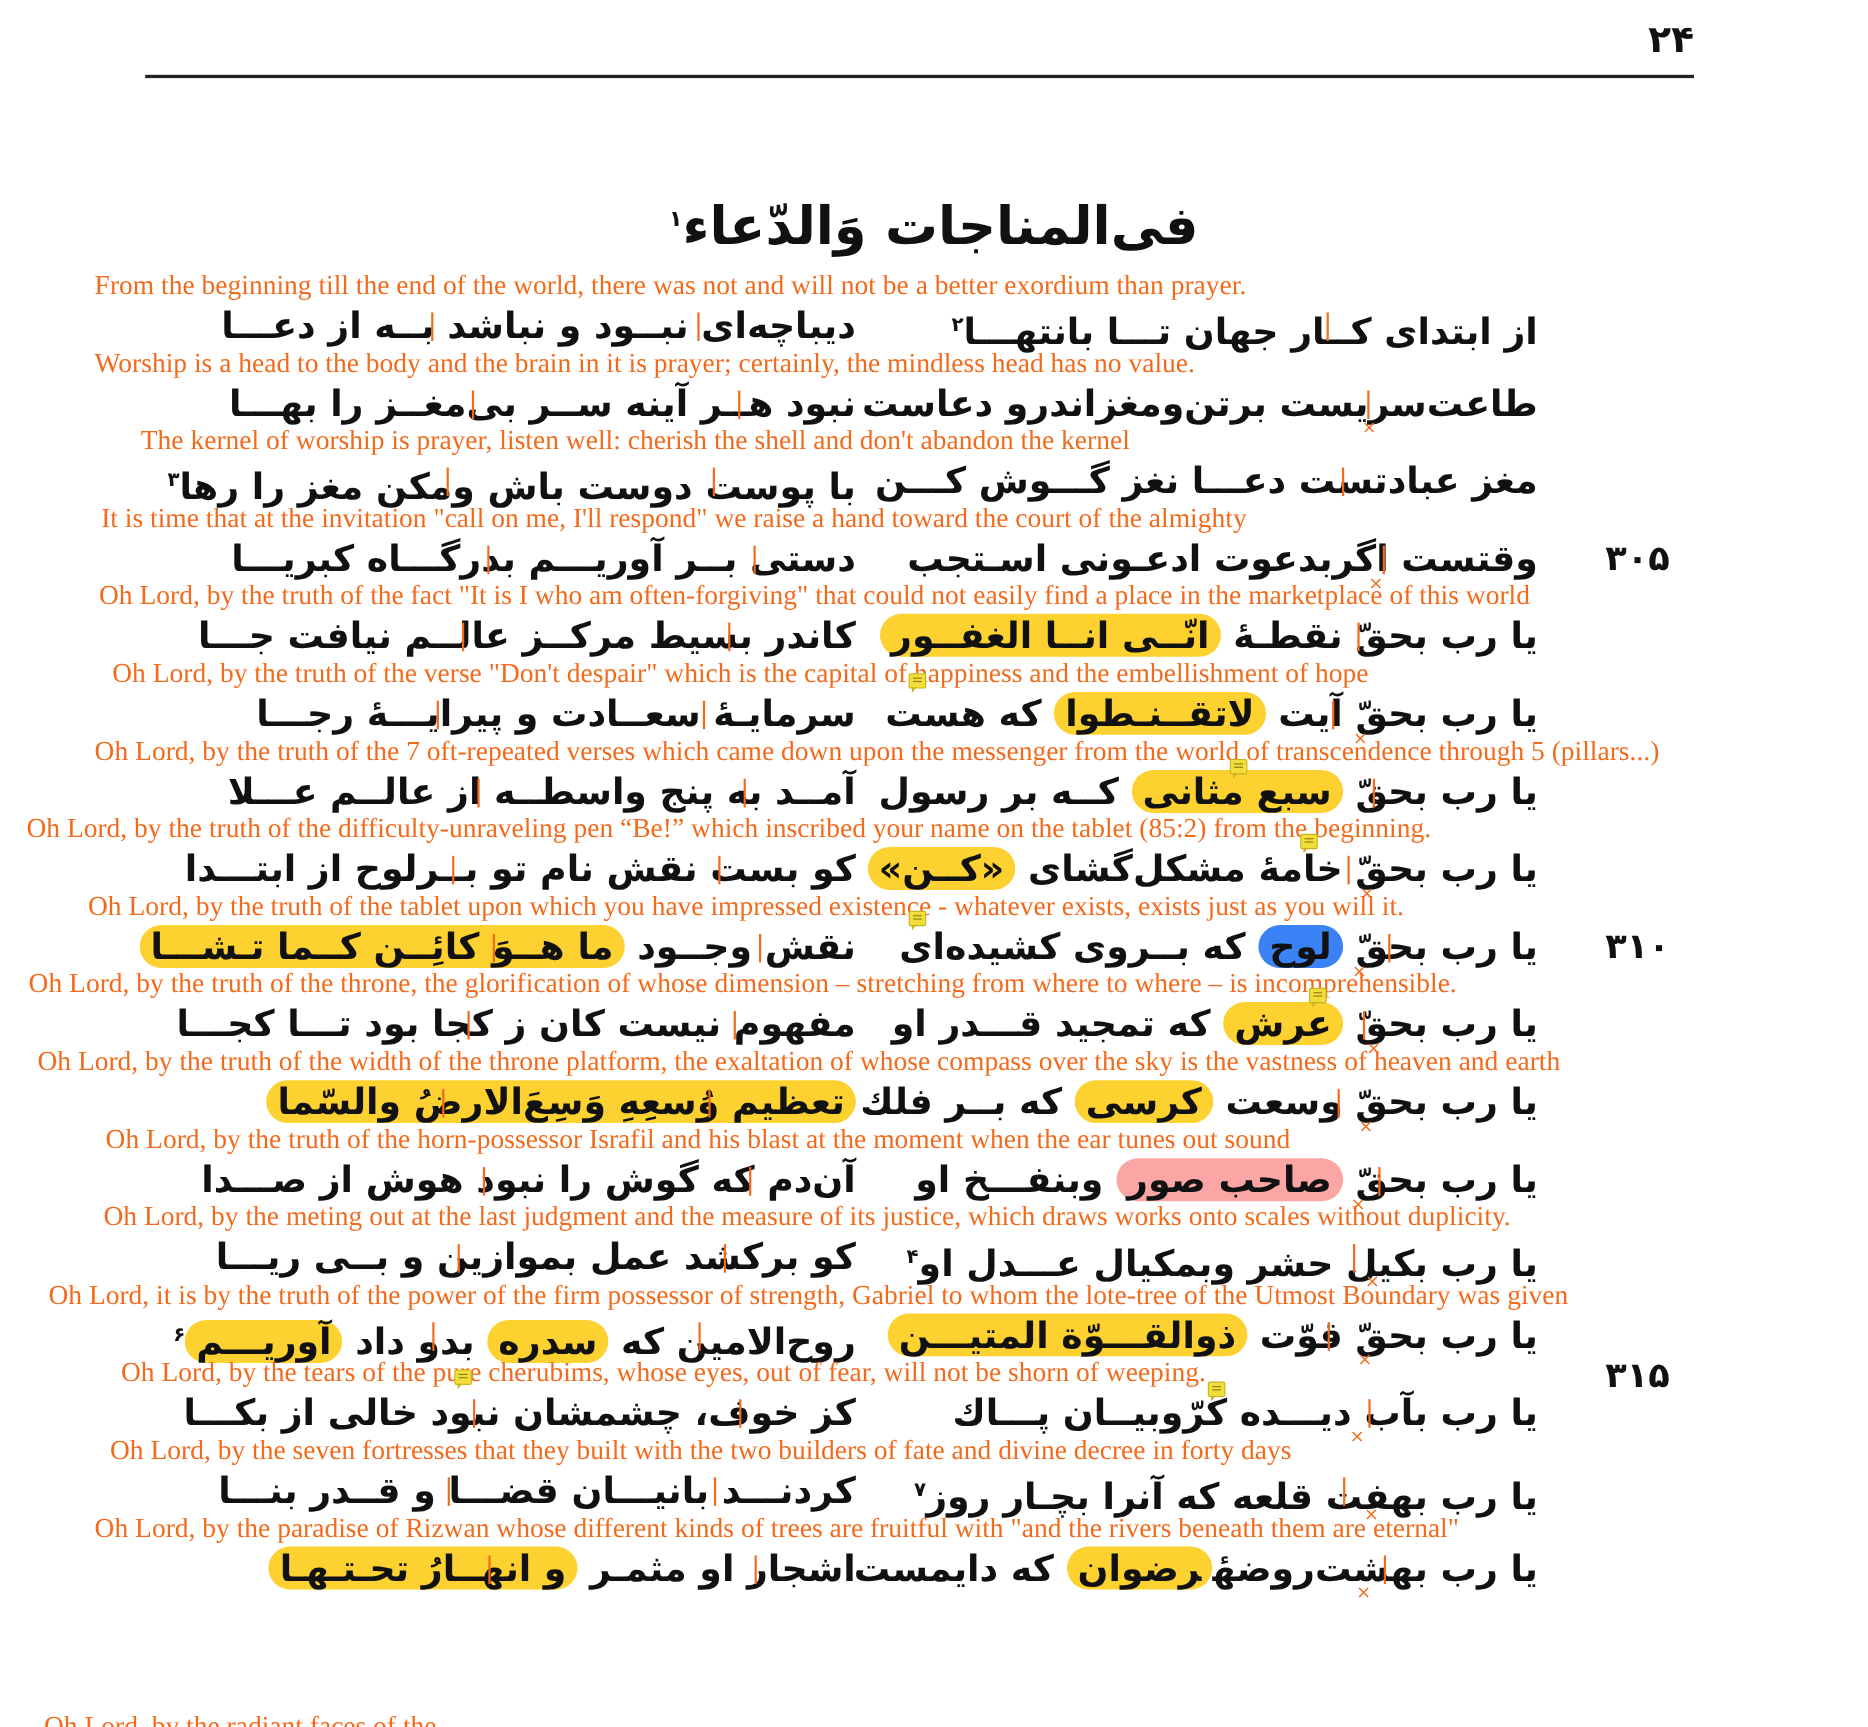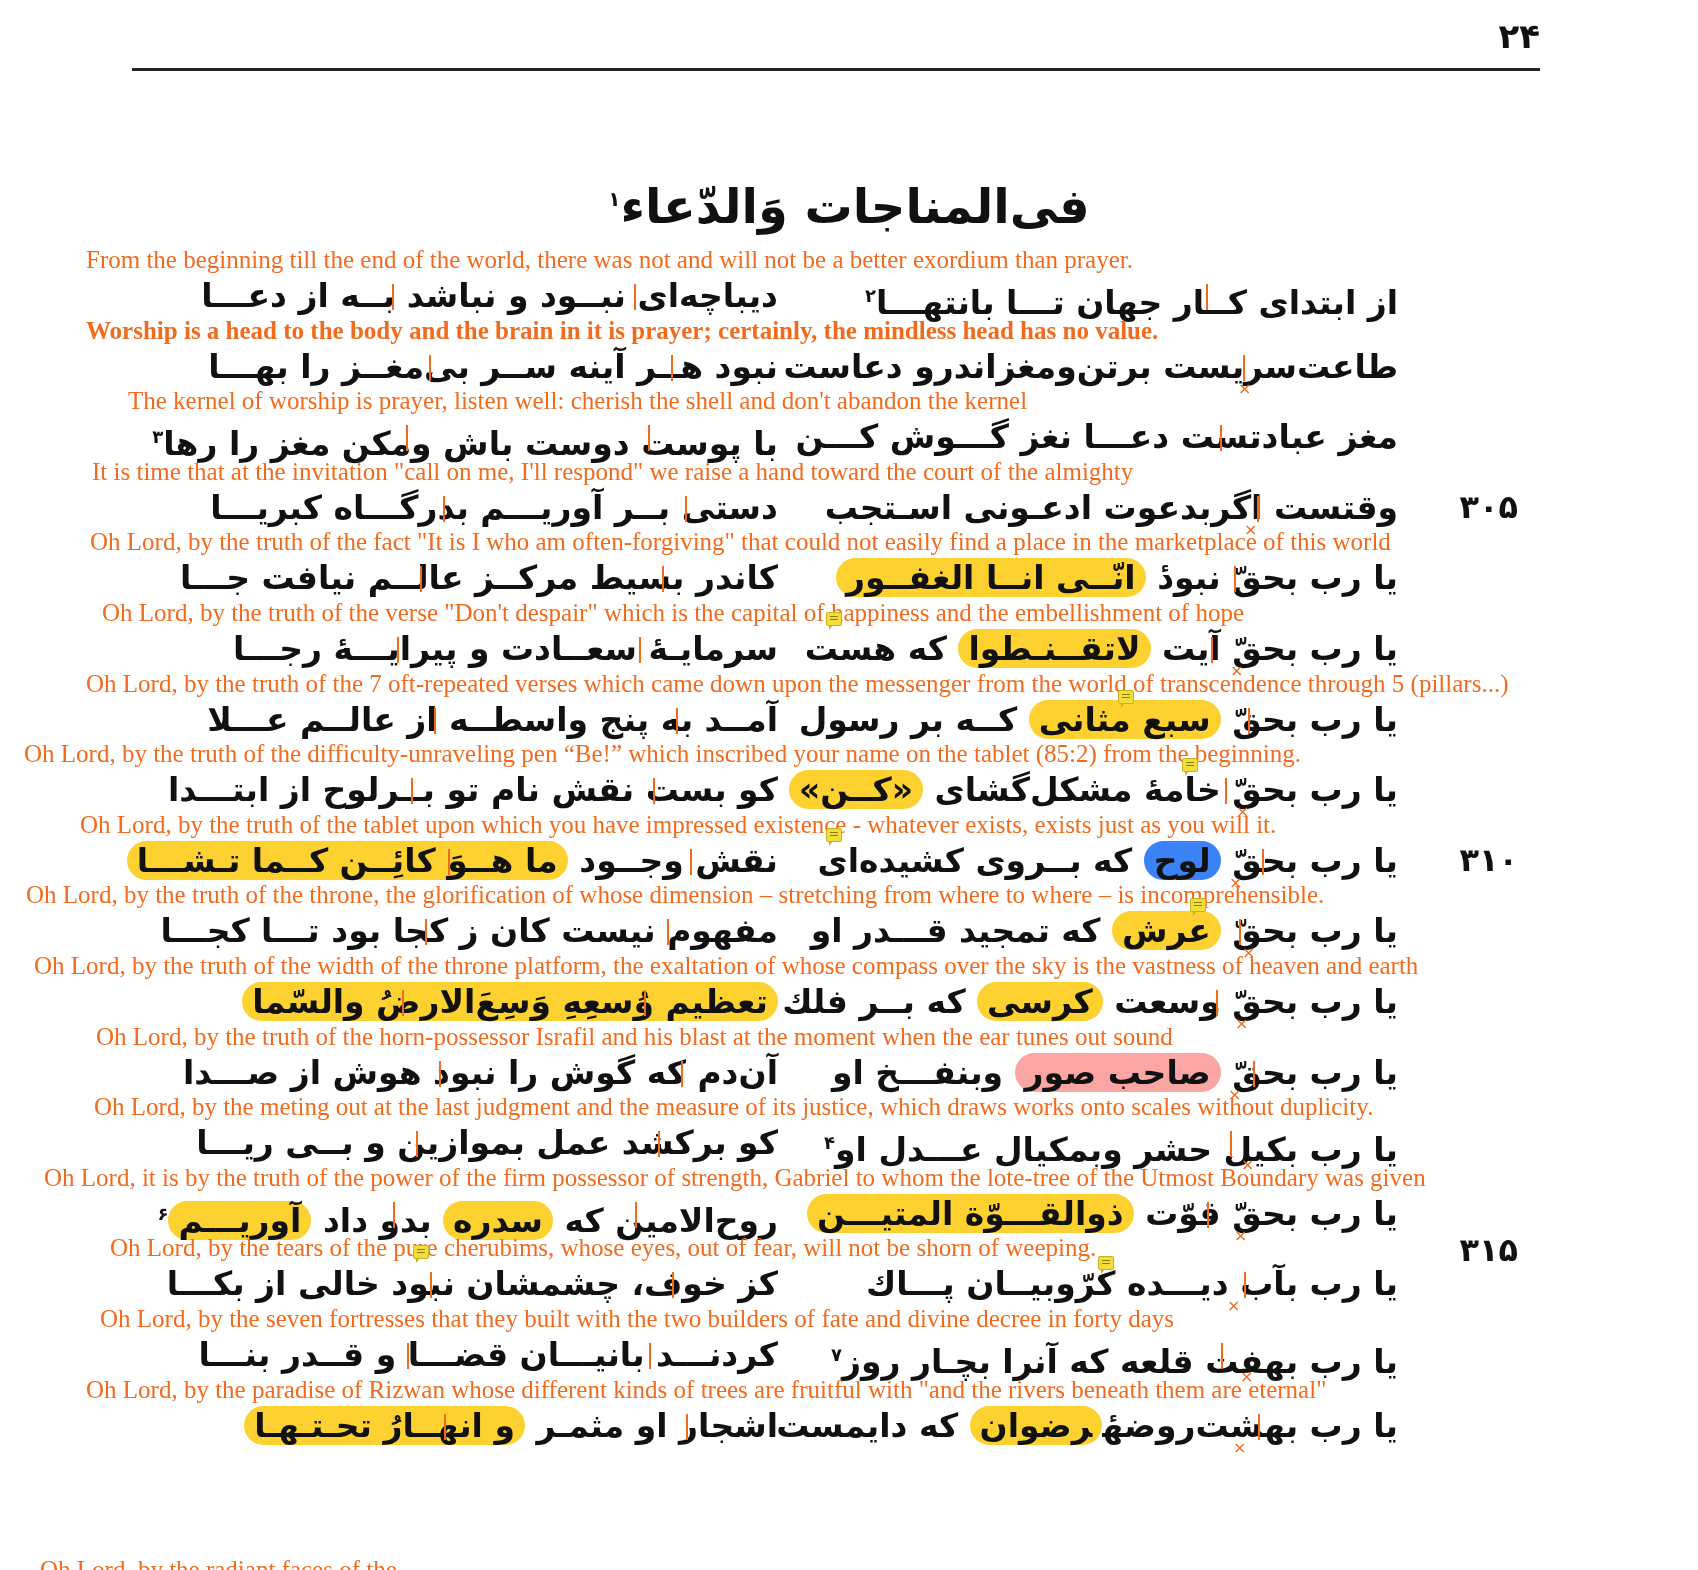--- a/index.html
+++ b/index.html
@@ -48,21 +48,21 @@
   <span>فی‌المناجات وَالدّعاء</span><sup>۱</sup>
 </div>
 
 <div id="verses">
     <div class="translation" style="top: 246px; left: 86px; color: rgb(242, 107, 29);">From the beginning till the end of the world, there was not and will not be a better exordium than prayer.</div>
     <div class="hemistich right" style="top: 274px;"><span>از ابتدای کــار جهان تـــا بانتهـــا</span><span class="fn">۲</span></div>
     <div class="hemistich left" style="top: 274px;"><span>دیباچه‌ای نبــود و نباشد بــه از دعـــا</span></div>
     <div class="bar" style="left: 1206px; top: 284px; background: rgb(242, 107, 29);"></div>
     <div class="bar" style="left: 634px; top: 284px; background: rgb(242, 107, 29);"></div>
     <div class="bar" style="left: 392px; top: 284px; background: rgb(242, 107, 29);"></div>
-    <div class="translation" style="top: 316.6px; left: 86px; color: rgb(242, 107, 29); font-weight: bold;">Worship is a head to the body and the brain in it is prayer; certainly, the mindless head has no value.</div>
+    <div class="translation" style="top: 316.6px; left: 86px; color: rgb(242, 107, 29);">Worship is a head to the body and the brain in it is prayer; certainly, the mindless head has no value.</div>
     <div class="hemistich right" style="top: 344.6px;"><span>طاعت‌سریست برتن‌ومغزاندرو دعاست</span></div>
     <div class="hemistich left" style="top: 344.6px;"><span>نبود هــر آینه ســر بی‌مغــز را بهـــا</span></div>
     <div class="bar" style="left: 1243px; top: 354.6px; background: rgb(242, 107, 29);"></div>
     <div class="bar" style="left: 671px; top: 354.6px; background: rgb(242, 107, 29);"></div>
     <div class="bar" style="left: 429px; top: 354.6px; background: rgb(242, 107, 29);"></div>
     <div class="xmark" style="left: 1238px; top: 380.6px; color: rgb(242, 107, 29);">×</div>
     <div class="translation" style="top: 387.2px; left: 128px; color: rgb(242, 107, 29);">The kernel of worship is prayer, listen well: cherish the shell and don't abandon the kernel</div>
     <div class="hemistich right" style="top: 415.2px; margin-left: 44px;"><span>مغز عبادتست دعـــا نغز گـــوش کـــن</span></div>
     <div class="hemistich left" style="top: 415.2px;"><span>با پوست دوست باش ومکن مغز را رها</span><span class="fn">۳</span></div>
     <div class="bar" style="left: 1220px; top: 425.2px; background: rgb(242, 107, 29);"></div>
@@ -70,21 +70,21 @@
     <div class="bar" style="left: 406px; top: 425.2px; background: rgb(242, 107, 29);"></div>
     <div class="translation" style="top: 457.8px; left: 92px; color: rgb(242, 107, 29);">It is time that at the invitation "call on me, I'll respond" we raise a hand toward the court of the almighty</div>
     <div class="hemistich right" style="top: 485.8px;"><span>وقتست اگربدعوت ادعـونی اسـتجب</span></div>
     <div class="hemistich left" style="top: 485.8px;"><span>دستی بــر آوریـــم بدرگـــاه کبریـــا</span></div>
     <div class="verse-number" style="top: 487.8px;">۳۰۵</div>
     <div class="bar" style="left: 1257px; top: 495.8px; background: rgb(242, 107, 29);"></div>
     <div class="bar" style="left: 685px; top: 495.8px; background: rgb(242, 107, 29);"></div>
     <div class="bar" style="left: 443px; top: 495.8px; background: rgb(242, 107, 29);"></div>
     <div class="xmark" style="left: 1244px; top: 521.8px; color: rgb(242, 107, 29);">×</div>
     <div class="translation" style="top: 528.4px; left: 90px; color: rgb(242, 107, 29);">Oh Lord, by the truth of the fact "It is I who am often-forgiving" that could not easily find a place in the marketplace of this world</div>
-    <div class="hemistich right" style="top: 556.4px;"><span>یا رب بحقّ نبودٔ </span><span class="hl" style="background: rgb(253, 209, 47);">انّــی انــا الغفــور</span></div>
+    <div class="hemistich right" style="top: 556.4px;"><span>یا رب بحقّ نقطـهٔ </span><span class="hl" style="background: rgb(253, 209, 47);">انّــی انــا الغفــور</span></div>
     <div class="hemistich left" style="top: 556.4px;"><span>کاندر بسیط مرکــز عالــم نیافت جـــا</span></div>
     <div class="bar" style="left: 1234px; top: 566.4px; background: rgb(242, 107, 29);"></div>
     <div class="bar" style="left: 662px; top: 566.4px; background: rgb(242, 107, 29);"></div>
     <div class="bar" style="left: 420px; top: 566.4px; background: rgb(242, 107, 29);"></div>
     <div class="translation" style="top: 599px; left: 102px; color: rgb(242, 107, 29);">Oh Lord, by the truth of the verse "Don't despair" which is the capital of happiness and the embellishment of hope</div>
     <div class="hemistich right" style="top: 627px;"><span>یا رب بحقّ آیت </span><span class="hl" style="background: rgb(253, 209, 47);">لاتقــنـطوا</span><span> که هست</span></div>
     <div class="hemistich left" style="top: 627px;"><span>سرمایـهٔ سعــادت و پیرایـــهٔ رجـــا</span></div>
     <div class="bar" style="left: 1211px; top: 637px; background: rgb(242, 107, 29);"></div>
     <div class="bar" style="left: 639px; top: 637px; background: rgb(242, 107, 29);"></div>
     <div class="bar" style="left: 397px; top: 637px; background: rgb(242, 107, 29);"></div>

